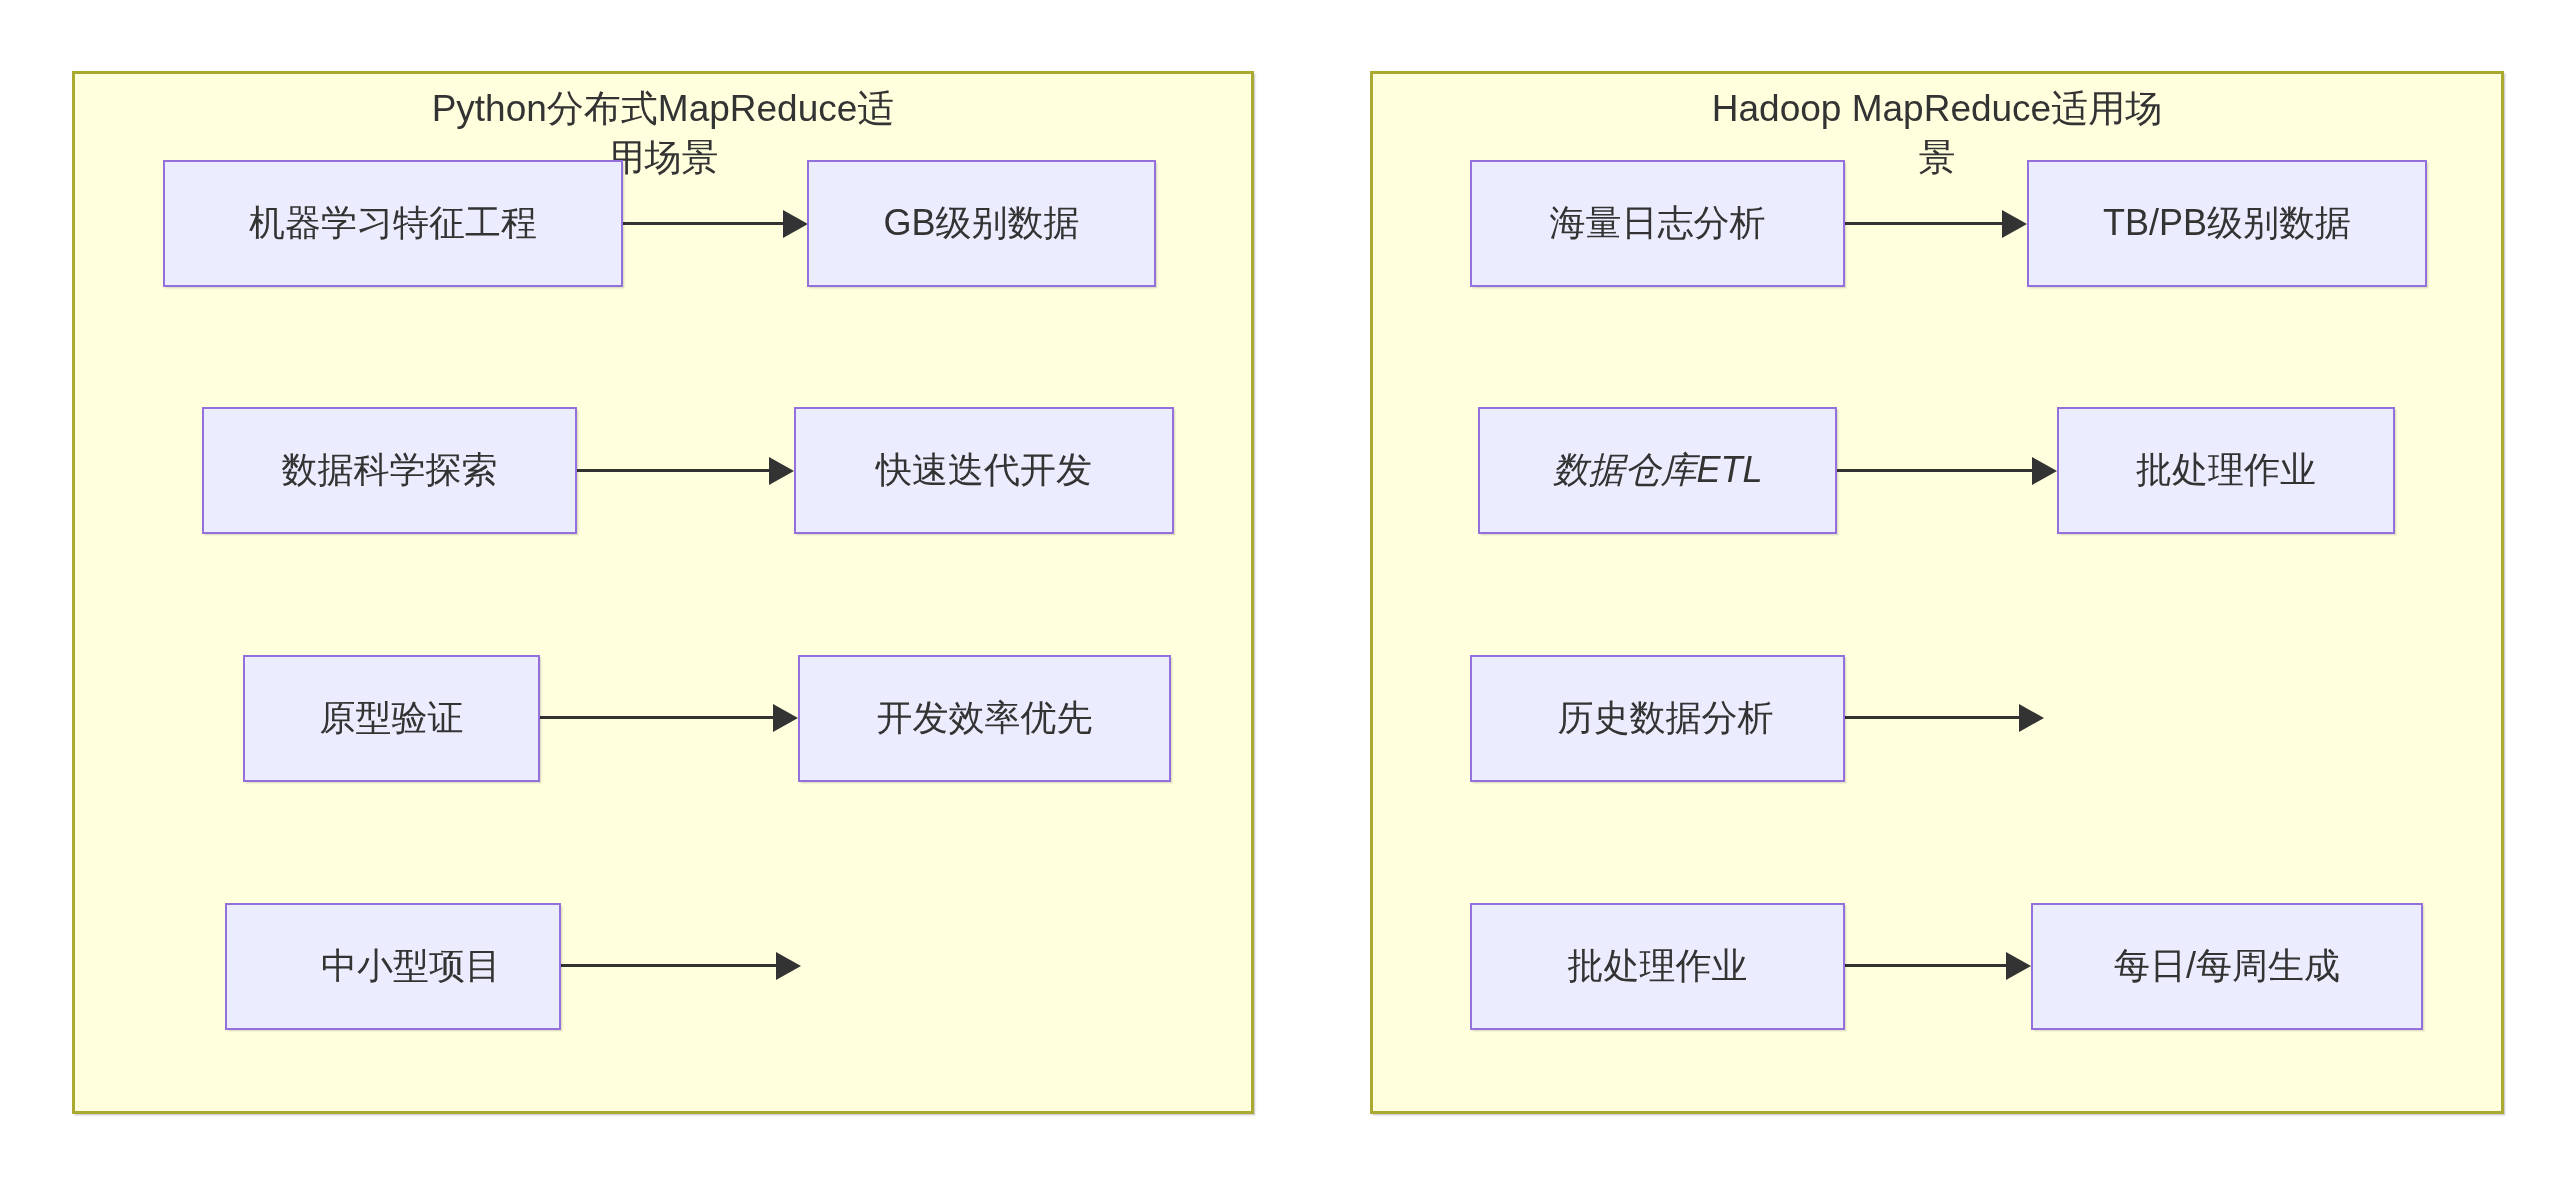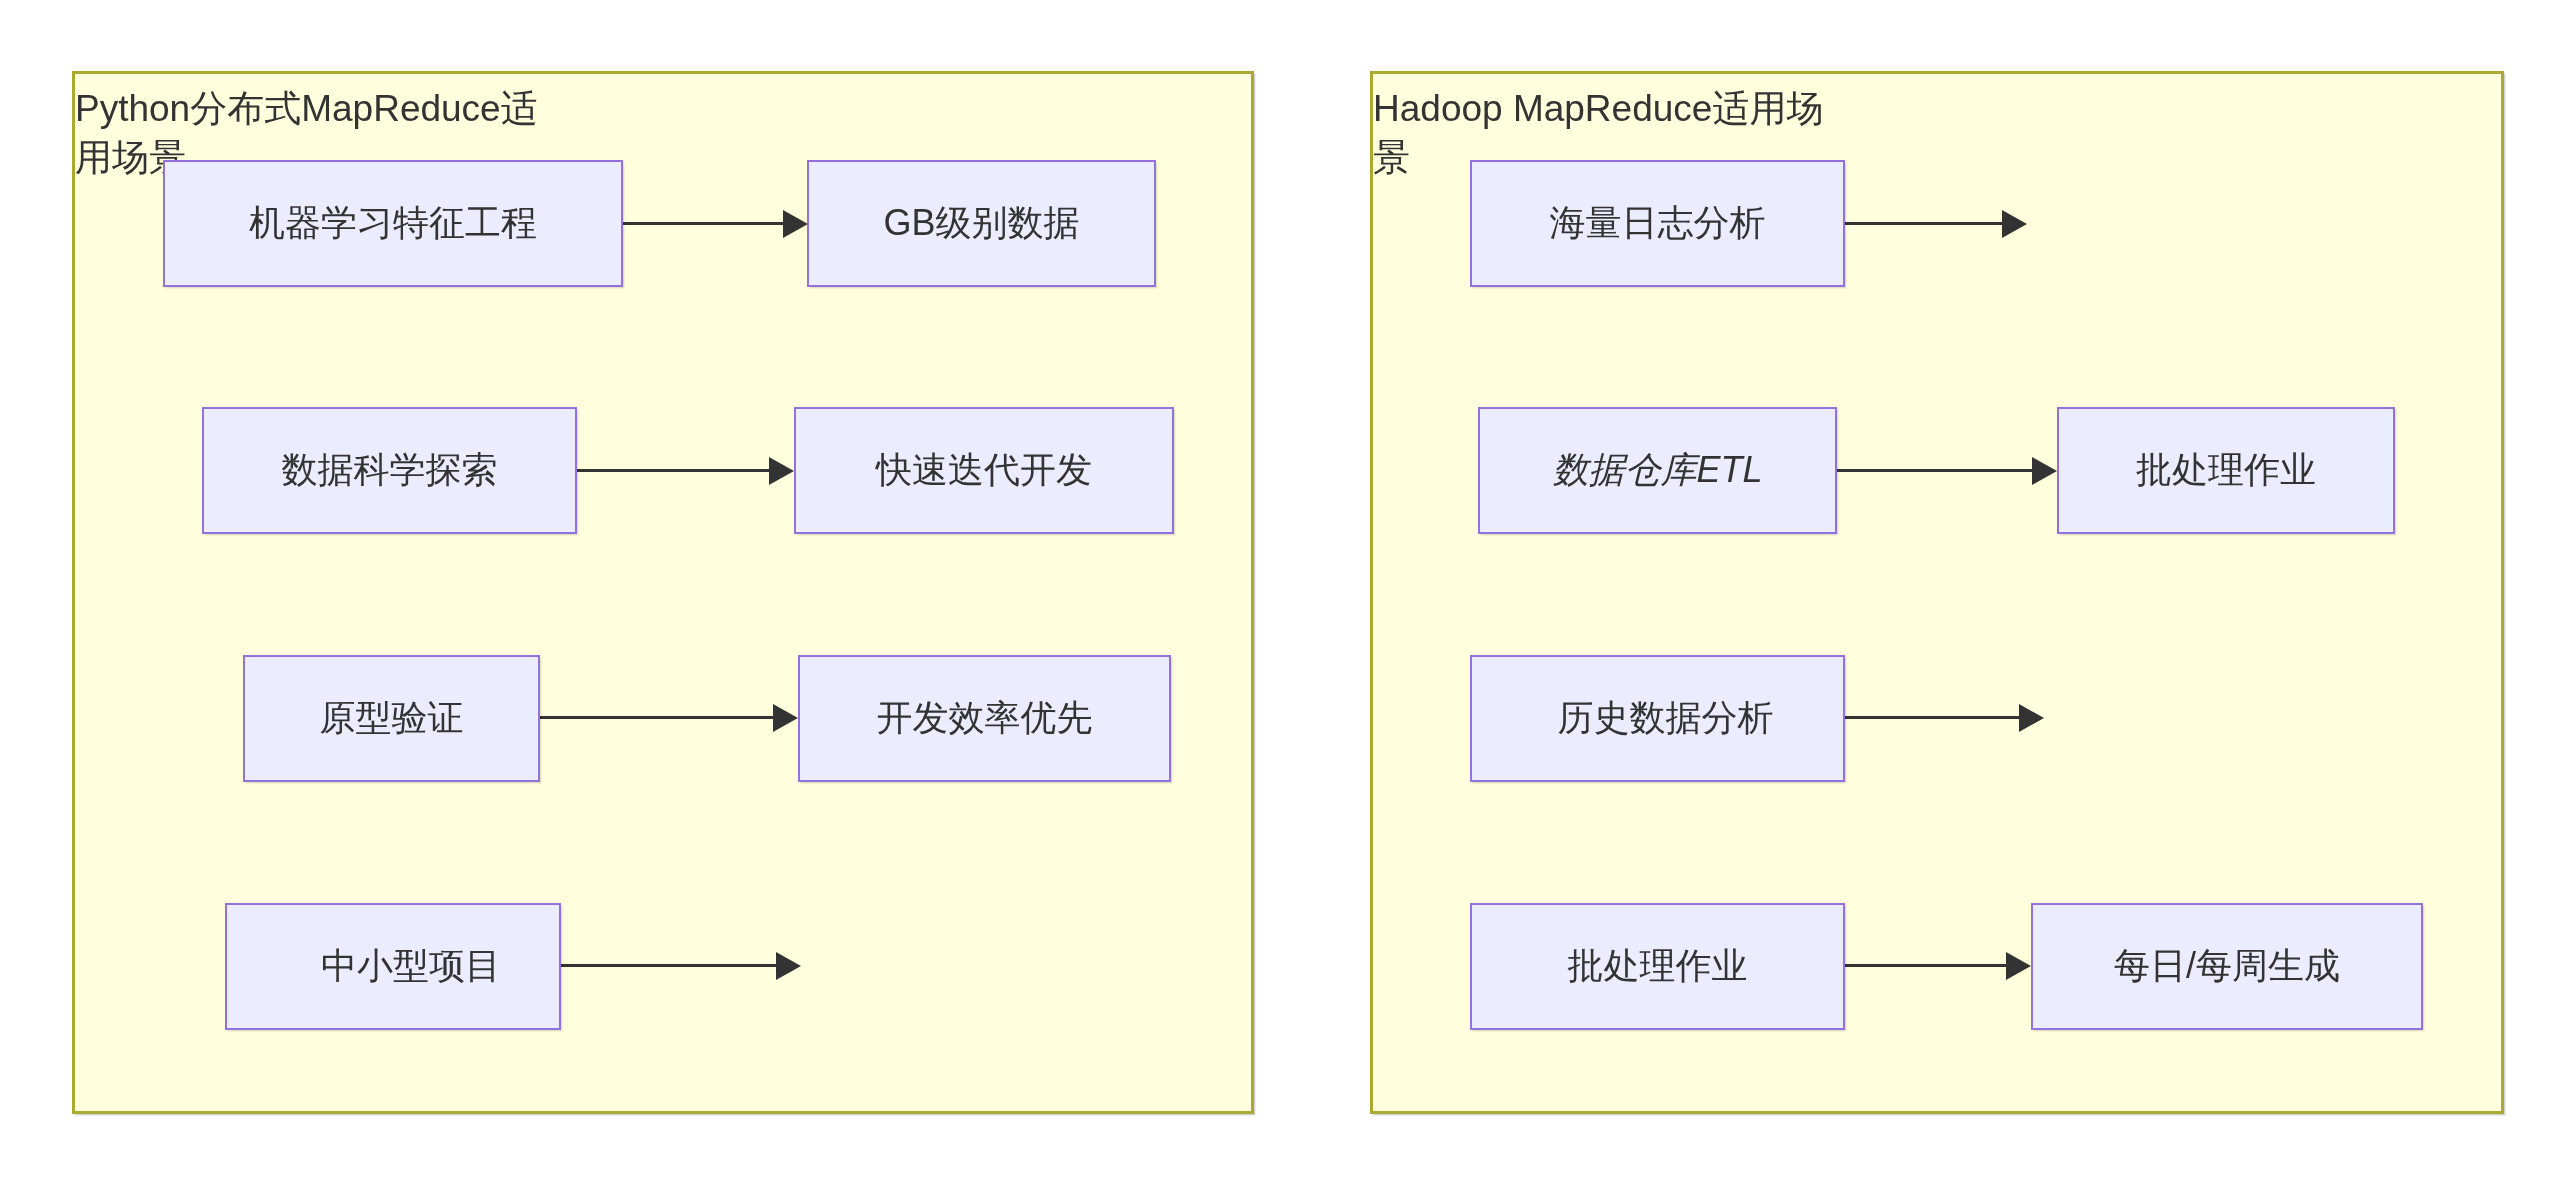--- a/index.html
+++ b/index.html
@@ -22,20 +22,21 @@
   }
   .panel{
     position:absolute;
     background:var(--panel_fill);
     border:3.2px solid var(--panel_border);
     box-shadow:2.4px 2.4px 1.6px rgba(0,0,0,0.18);
   }
   .panel-title{
     position:absolute;
     left:0;right:0;top:9.5px;
+    text-align:center;
     font-size:37px;
     line-height:49px;
     color:var(--text);
     white-space:pre-line;
   }
   .node{
     position:absolute;
     height:127px;
     background:var(--node_fill);
     border:2.4px solid var(--node_border);
@@ -104,20 +105,21 @@
 
 <div class="panel" style="left:1370px;top:71px;width:1134px;height:1043px;">
   <div class="panel-title">Hadoop MapReduce适用场
 景</div>
 
   <div class="node" style="left:97px;top:86px;width:375px;">海量日志分析</div>
   <div class="arrow" style="left:472px;top:134px;width:182px;">
     <div class="shaft"></div>
     <div class="head"></div>
   </div>
+  <div class="node" style="left:654px;top:86px;width:400px;">TB/PB级别数据</div>
 
   <div class="node" style="left:105px;top:333px;width:359px;font-style:italic;">数据仓库ETL</div>
   <div class="arrow" style="left:464px;top:381px;width:220px;">
     <div class="shaft"></div>
     <div class="head"></div>
   </div>
   <div class="node" style="left:684px;top:333px;width:338px;">批处理作业</div>
 
   <div class="node" style="left:97px;top:581px;width:375px;padding-left:16px;">历史数据分析</div>
   <div class="arrow" style="left:472px;top:628px;width:199px;">

